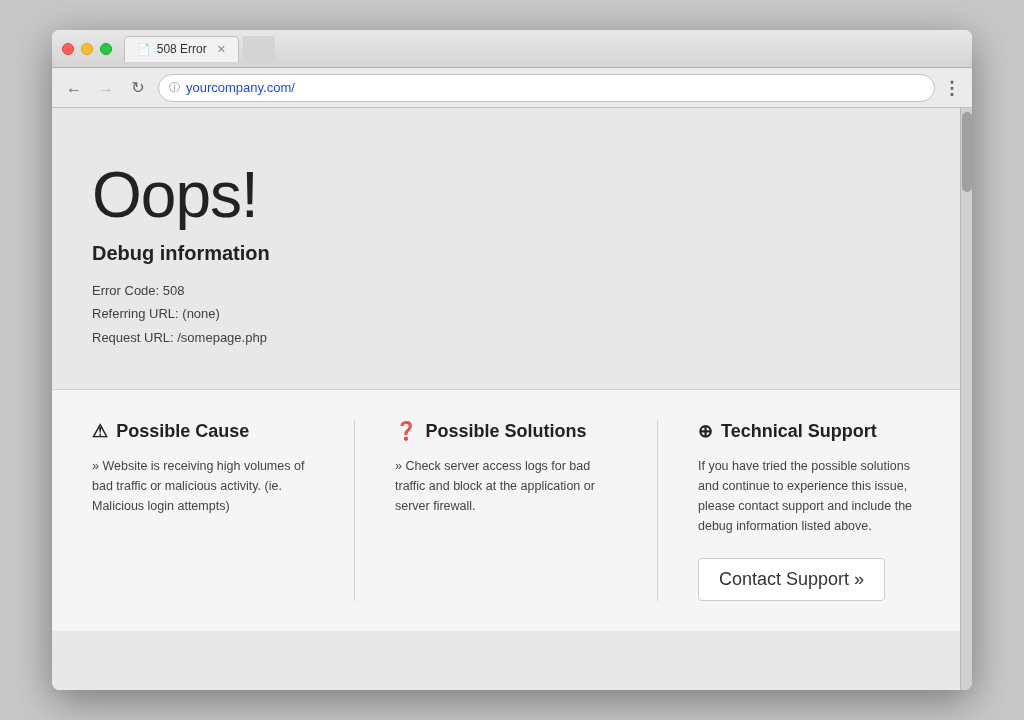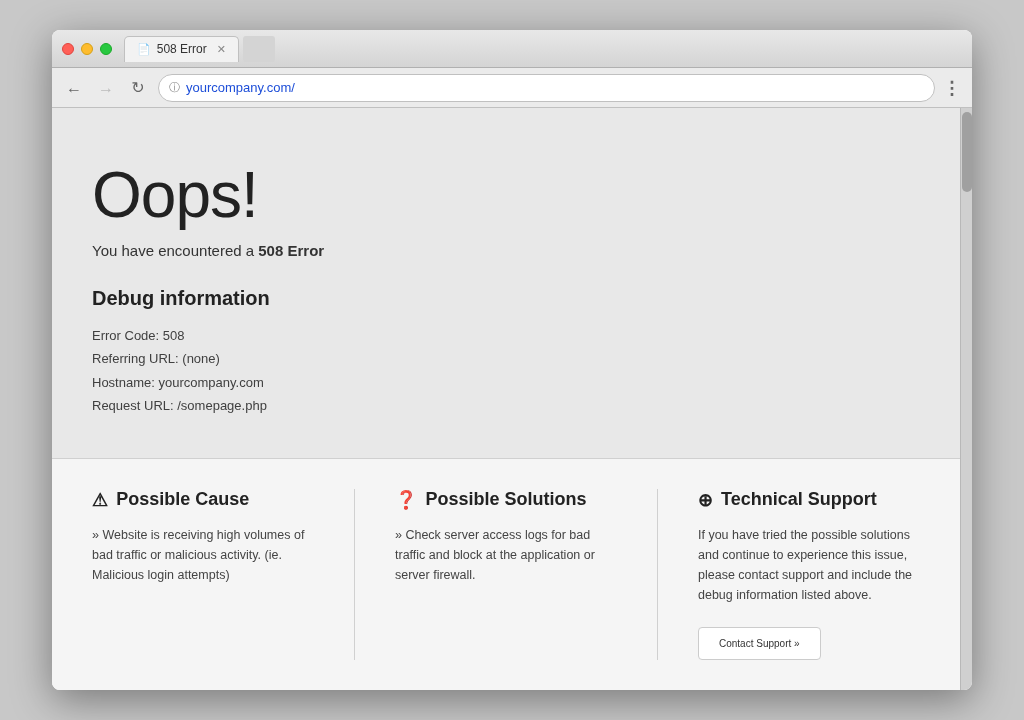--- a/index.html
+++ b/index.html
@@ -249,21 +249,21 @@
 
     .col-body p {
       margin-bottom: 12px;
     }
 
     .contact-btn {
       background: #fff;
       border: 1px solid #ccc;
       border-radius: 4px;
       padding: 10px 20px;
-      font-size: 10px;
+      font-size: 18px;
       color: #333;
       cursor: pointer;
       margin-top: 10px;
       display: inline-block;
     }
 
     .divider {
       width: 1px;
       background: #d0d0d0;
       margin: 0 10px;
@@ -299,28 +299,24 @@
       <span class="address-text">yourcompany.com/</span>
     </div>
     <span class="nav-more">⋮</span>
   </div>
 
   <div class="content-wrapper">
     <div class="page-content">
 
       <div class="hero-section">
         <h1 class="oops-title">Oops!</h1>
-        <p class="error-subtitle">
-          <span>You have encountered a </span><strong>508 Error</strong>
-        </p>
         <h2 class="debug-heading">Debug information</h2>
         <div class="debug-info">
           <div>Error Code: 508</div>
           <div>Referring URL: (none)</div>
-          <div>Hostname: yourcompany.com</div>
           <div>Request URL: /somepage.php</div>
         </div>
       </div>
 
       <div class="bottom-section">
 
         <div class="bottom-col">
           <div class="col-heading">
             <span class="col-icon">⚠</span>
             <span>Possible Cause</span>

